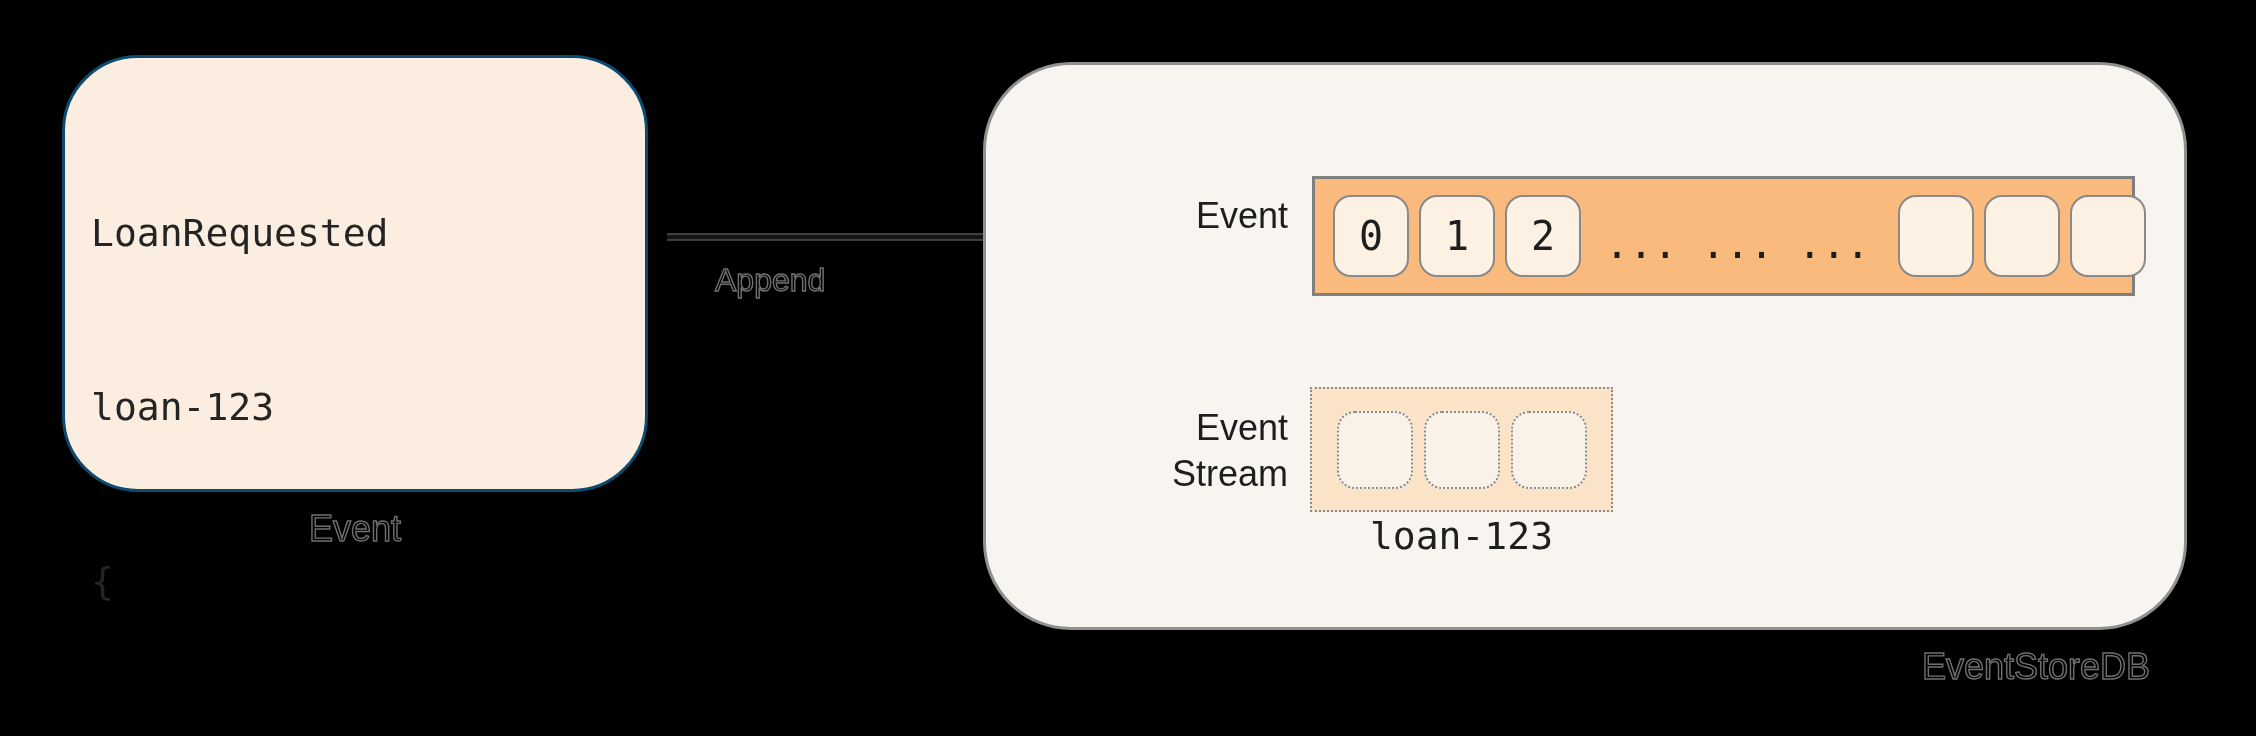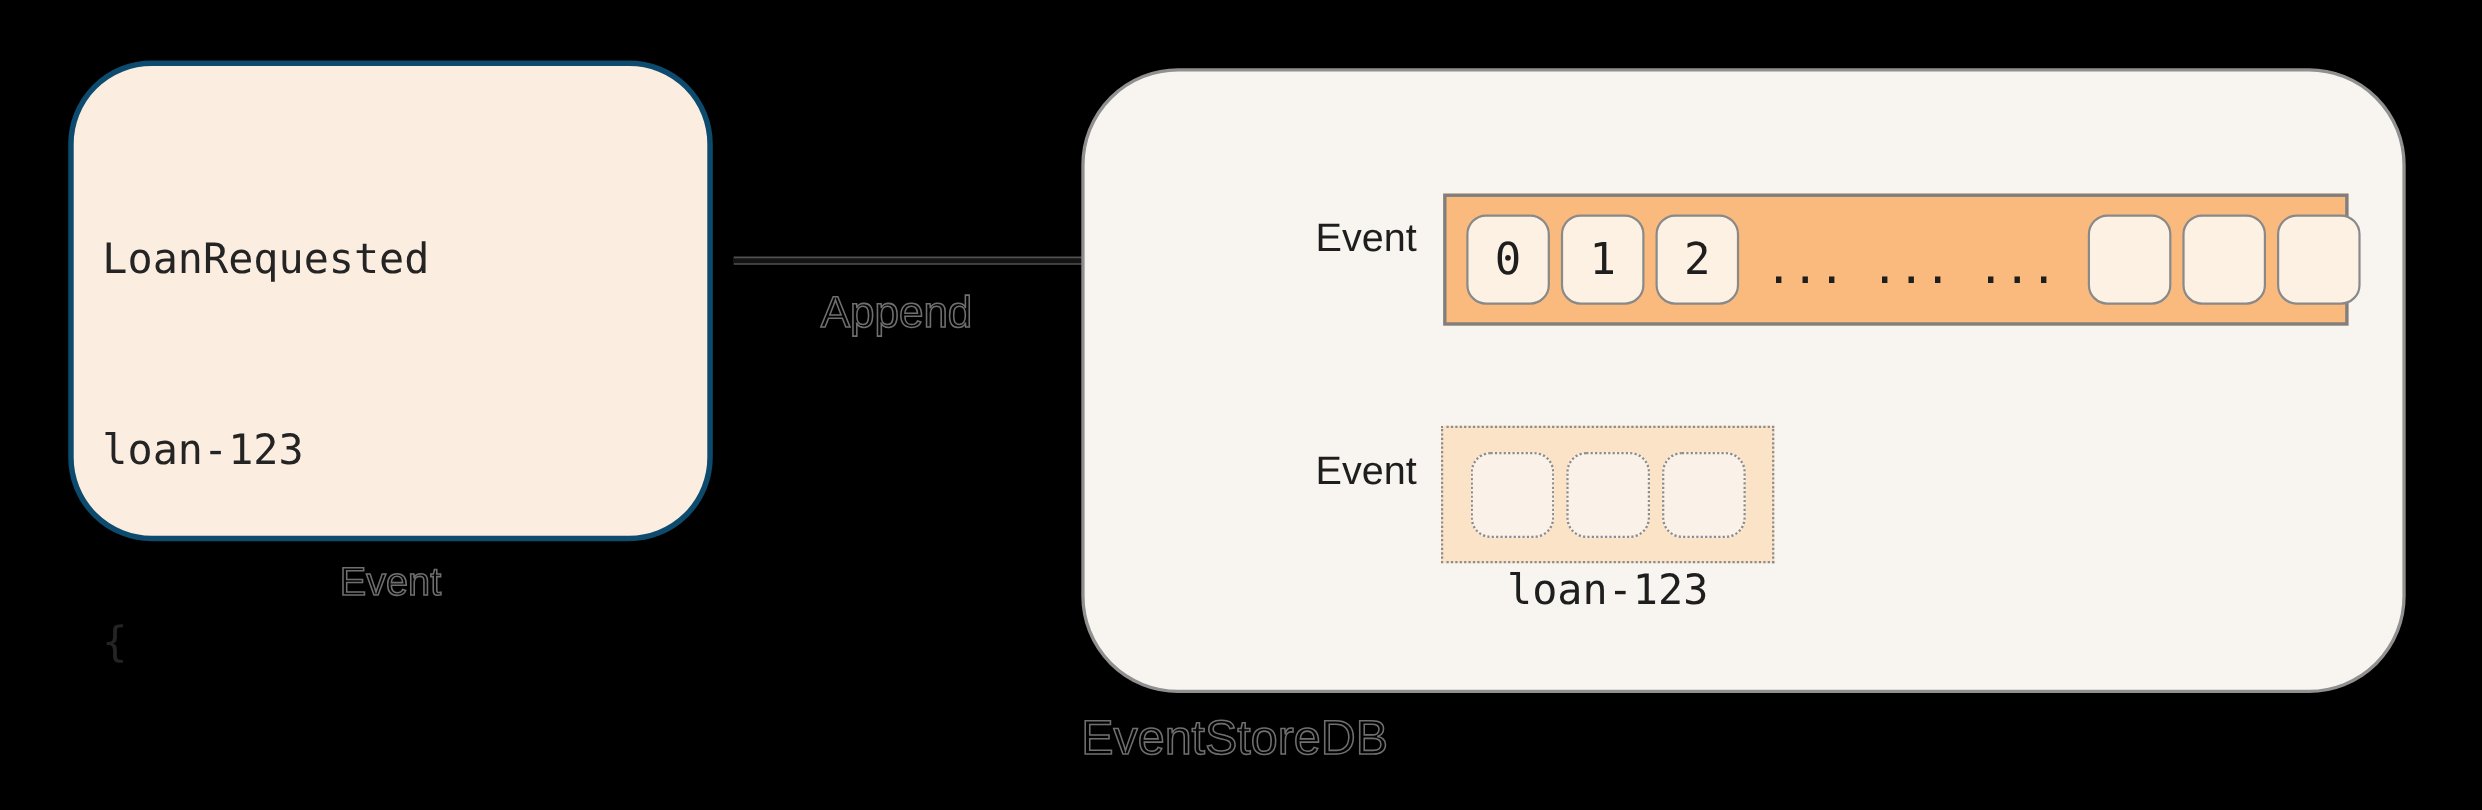--- a/index.html
+++ b/index.html
@@ -11,21 +11,21 @@
     overflow: hidden;
     font-family: "Liberation Sans", sans-serif;
   }
 
   
   .event-card {
     position: absolute;
     left: 62px; top: 55px;
     width: 586px; height: 437px;
     background: #FBEEE0;
-    border: 5px solid #0c4a6e;
+    border: 3px solid #0c4a6e;
     border-radius: 76px;
     box-sizing: border-box;
   }
   .event-code {
     position: absolute;
     left: 26px; top: 30px;
     font-family: "DejaVu Sans Mono", monospace;
     font-size: 38px;
     line-height: 58px;
     color: #242424;
@@ -42,43 +42,42 @@
     position: absolute;
     left: 62px; top: 508px;
     width: 586px;
     text-align: center;
     font-size: 36px;
   }
   .append-label {
     position: absolute;
     left: 715px; top: 262px;
     width: 200px;
-    text-align: center;
-    font-size: 40px;
+    font-size: 32px;
   }
 
   
   svg.arrows { position: absolute; left: 0; top: 0; }
 
   
   .esdb-box {
     position: absolute;
     left: 983px; top: 62px;
     width: 1204px; height: 568px;
     background: #F8F4F0;
     border: 3px solid #909090;
     border-radius: 88px;
     box-sizing: border-box;
   }
   .esdb-label {
     position: absolute;
-    left: 983px; top: 646px;
+    left: 946px; top: 646px;
     width: 1204px;
-    text-align: left;
-    font-size: 44px;
+    text-align: right;
+    font-size: 36px;
   }
 
   .side-label {
     position: absolute;
     left: 1058px;
     width: 230px;
     text-align: right;
     font-size: 36px;
     line-height: 46px;
     color: #1e1e1e;
@@ -202,20 +201,21 @@
     <div class="cell">1</div>
     <div class="cell">2</div>
     <div class="log-dots">... ... ...</div>
     <div class="cell"></div>
     <div class="cell"></div>
     <div class="cell"></div>
   </div>
 
   <div class="side-label stream">
     <div>Event</div>
+    <div>Stream</div>
   </div>
 
   <div class="stream-box">
     <div class="stream-cell"></div>
     <div class="stream-cell"></div>
     <div class="stream-cell"></div>
   </div>
   <div class="stream-name">loan-123</div>
 
   <div class="esdb-label outlined-label">EventStoreDB</div>

